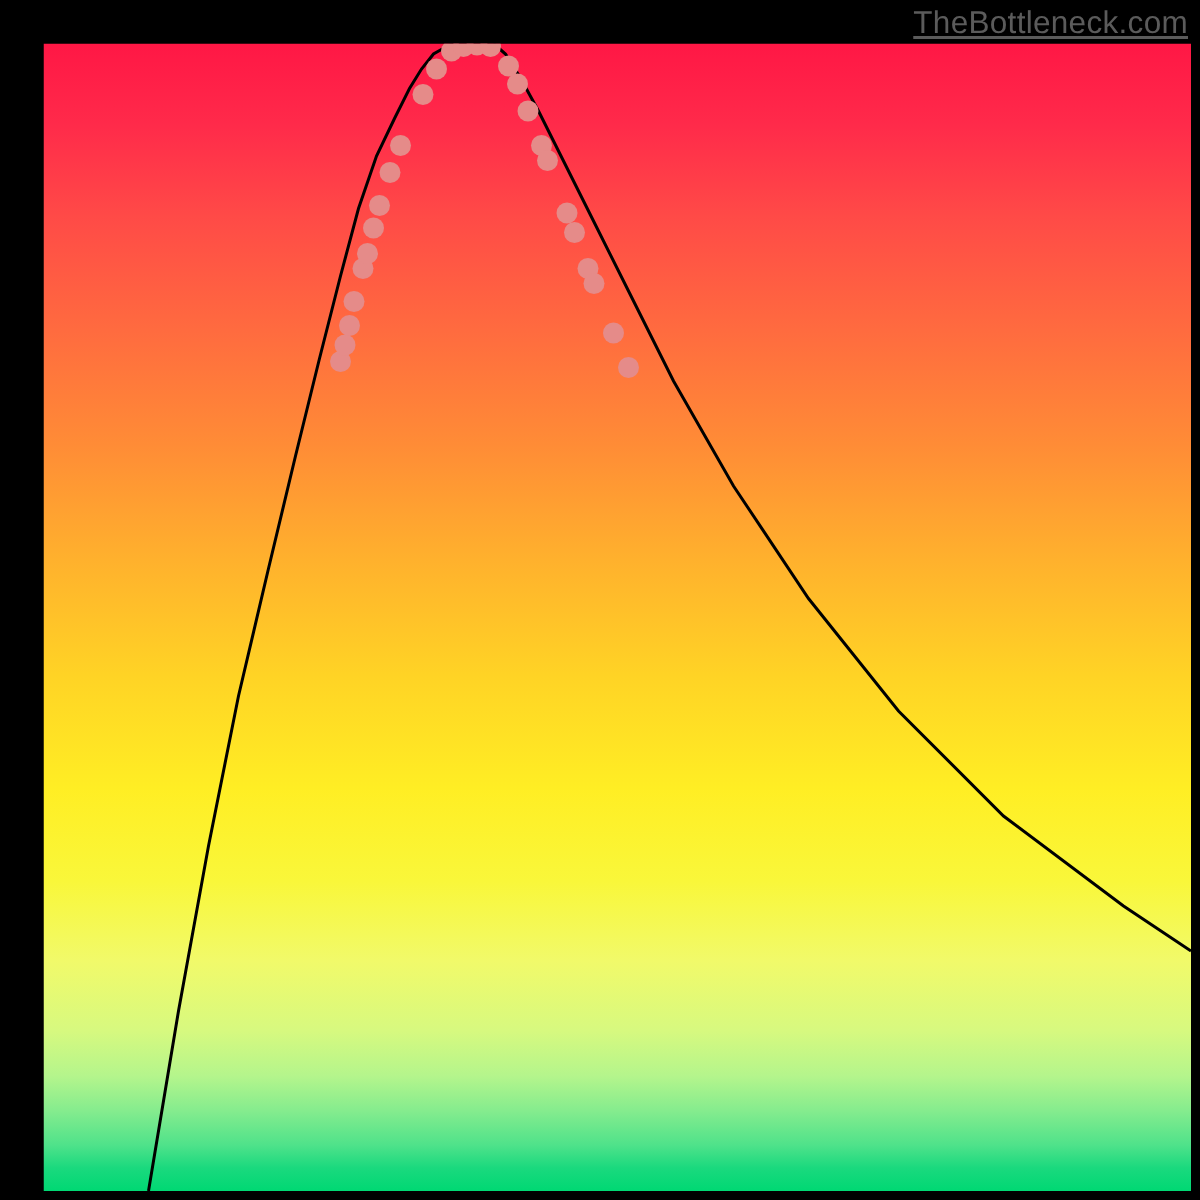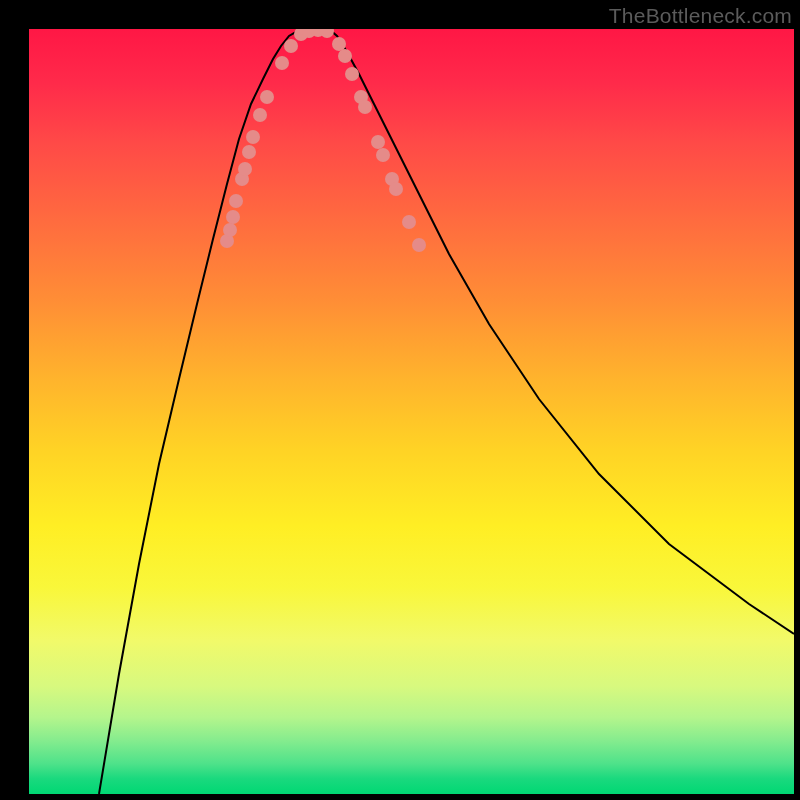--- a/index.html
+++ b/index.html
@@ -49,20 +49,21 @@
   }
   .watermark {
     position: absolute;
     top: 4px;
     right: 8px;
     color: #5b5b5b;
     font-size: 21px;
     font-weight: 500;
     letter-spacing: 0.2px;
     user-select: none;
+    text-decoration: underline;
   }
   svg.curves {
     position: absolute;
     inset: 0;
   }
   .curve {
     fill: none;
     stroke: #000;
     stroke-width: 2;
   }

